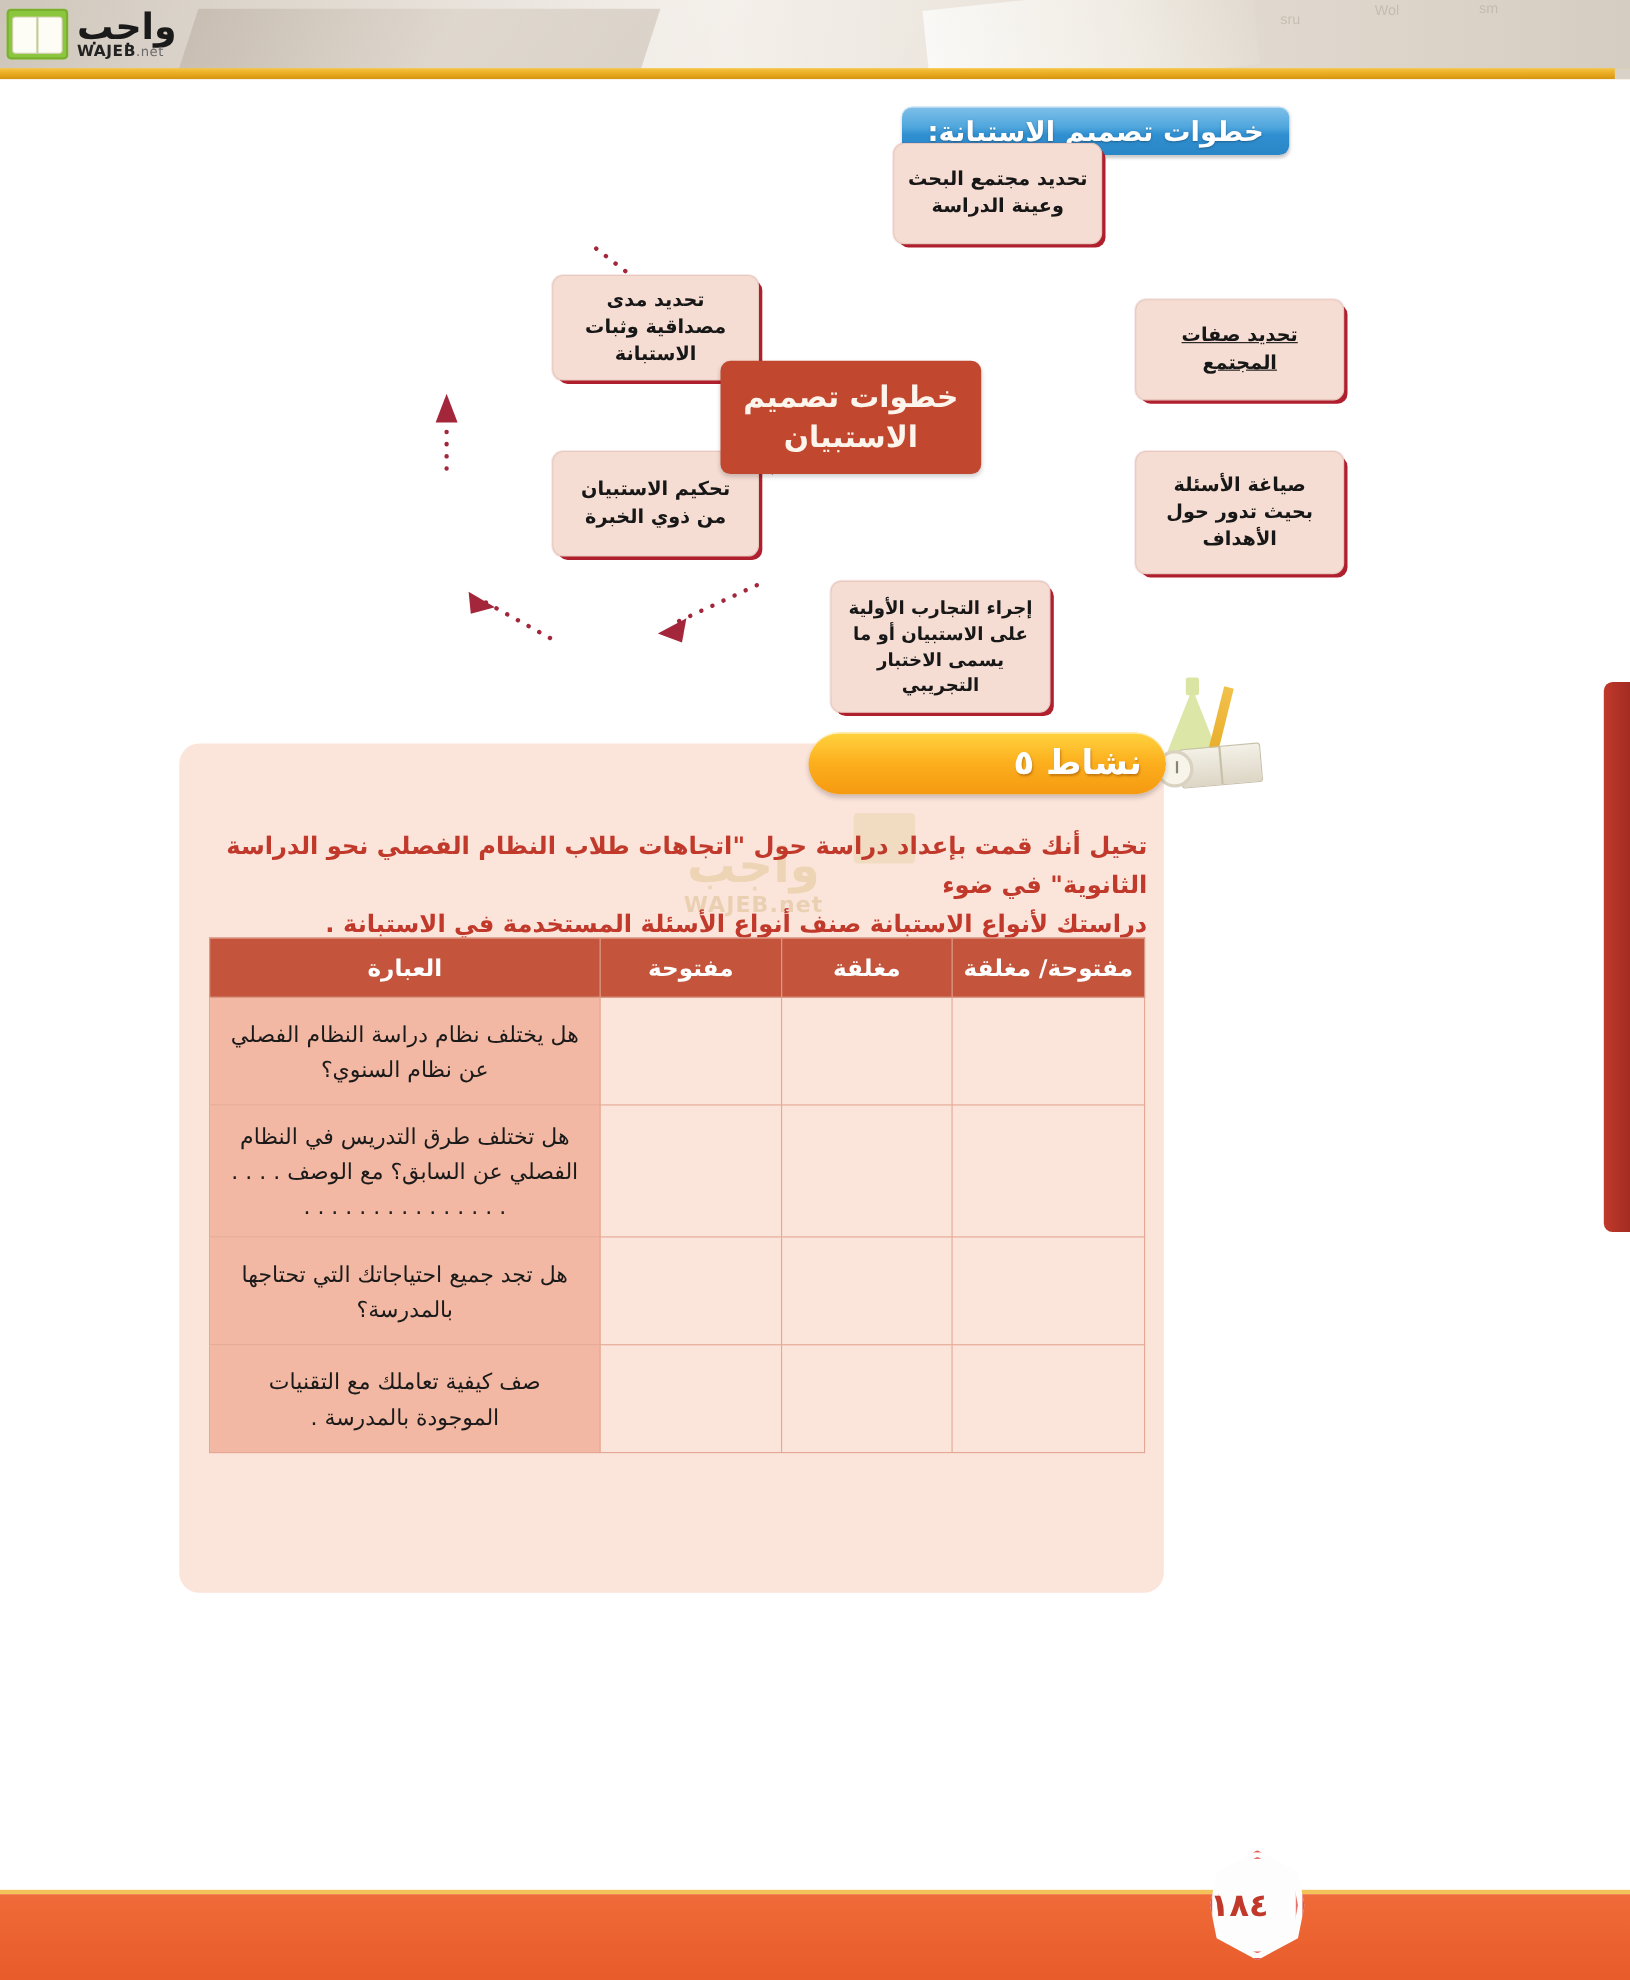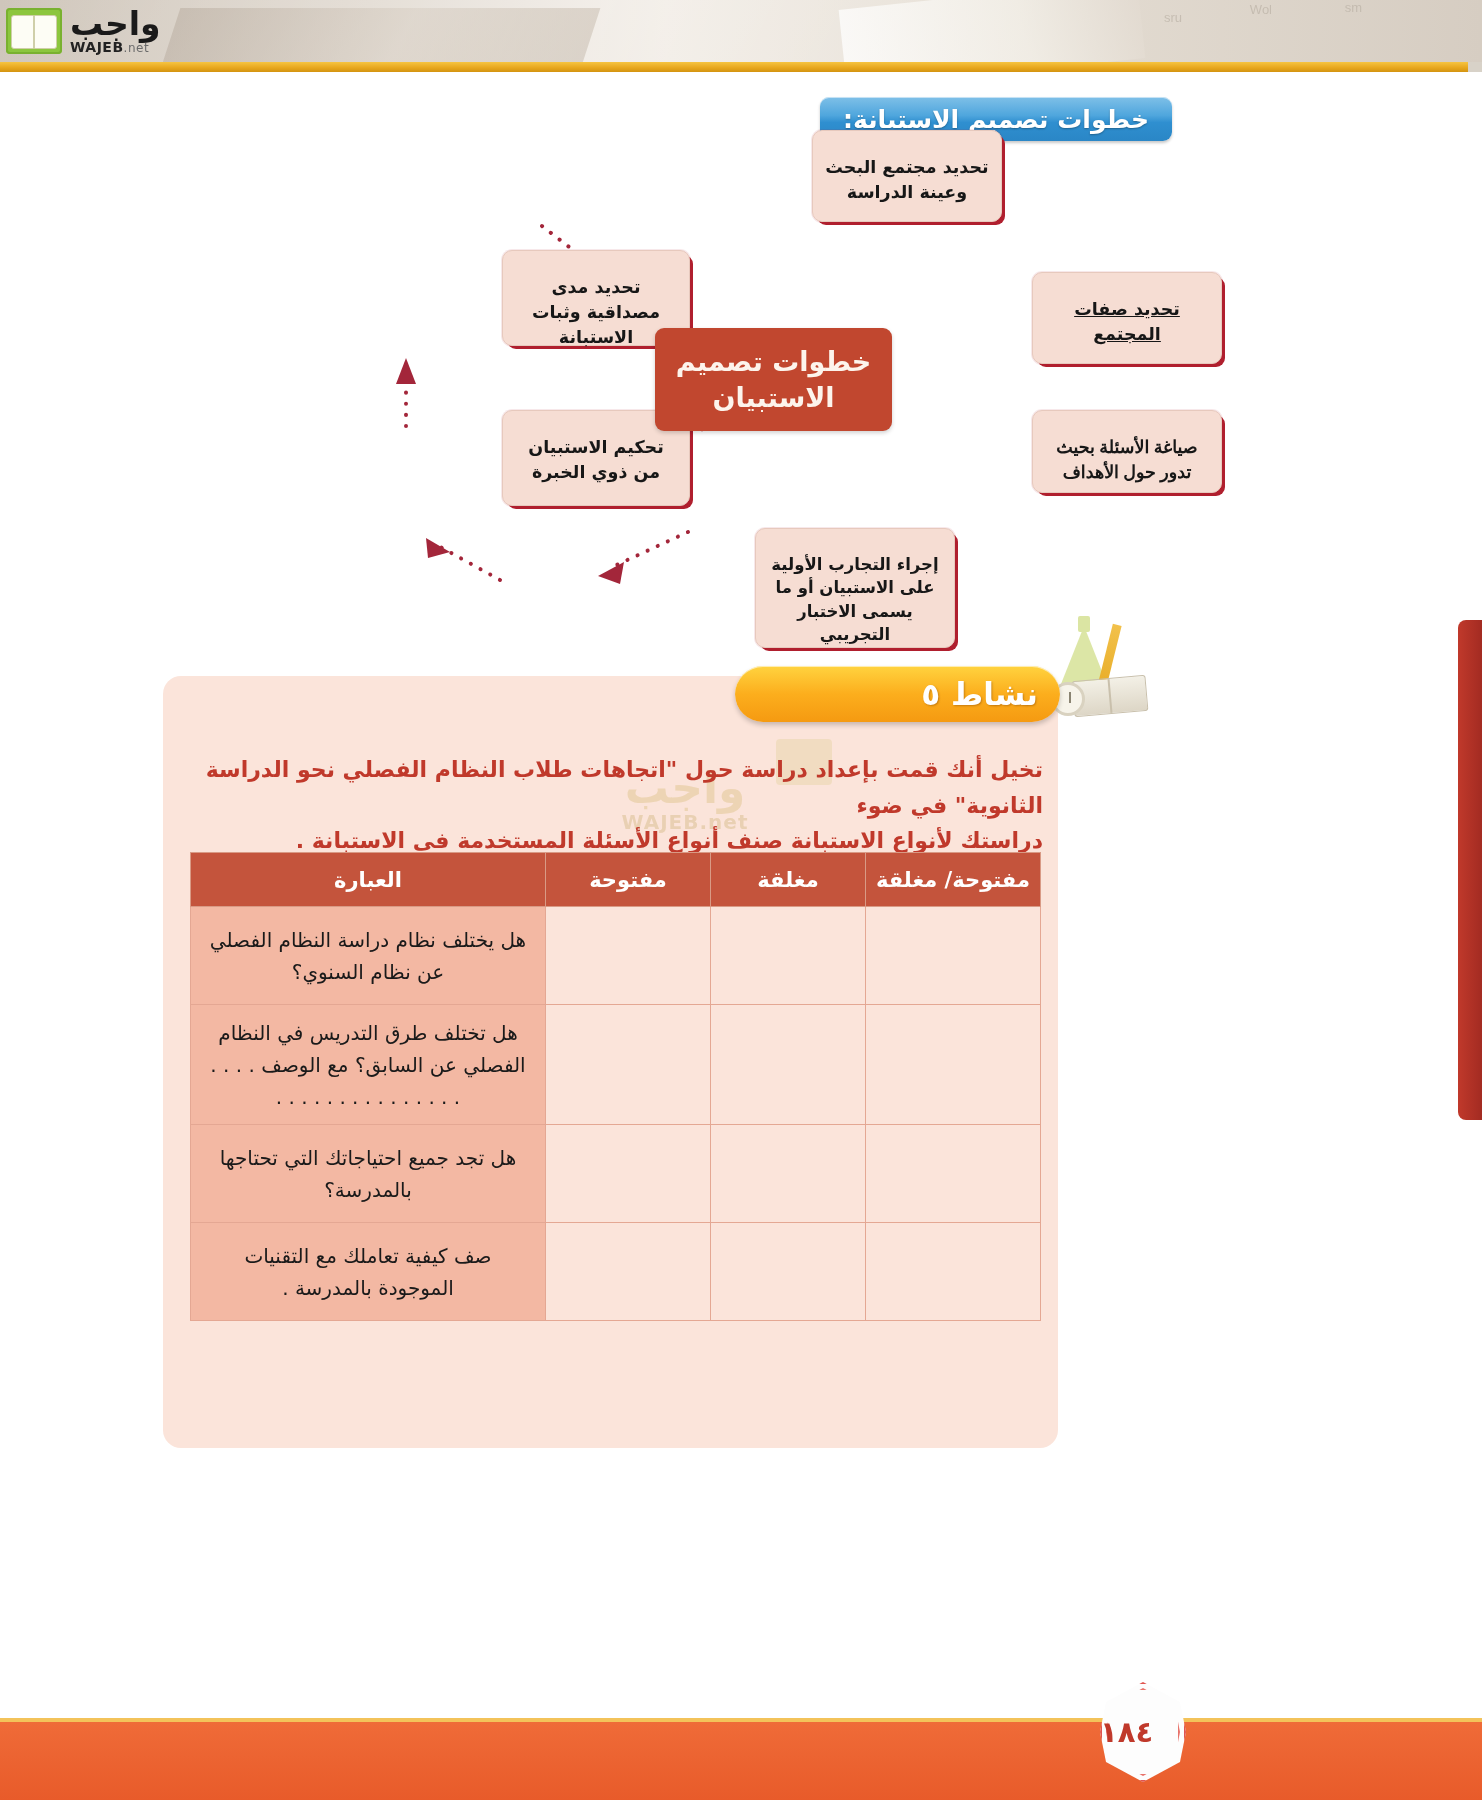--- a/index.html
+++ b/index.html
@@ -152,31 +152,32 @@
   }
   .flow-svg { position: absolute; inset: 0; }
 
   .node {
     position: absolute;
     background: #f6ddd3;
     border: 1.5px solid #e7c9bd;
     border-radius: 10px;
     box-shadow: 4px 4px 0 -1px #b01f2e, 0 0 0 1px rgba(176,31,46,.10);
     display: flex;
+    align-items: center;
     justify-content: center;
     text-align: center;
     color: #171717;
     font-size: 17.5px;
     line-height: 1.42;
     font-weight: 600;
-    padding: 24px 10px;
+    padding: 8px 10px;
   }
   .node.n-top    { right: 8px;   top: 0;    width: 190px; height: 92px; }
   .node.n-right1 { right: -212px;top: 142px;width: 190px; height: 92px; text-decoration: underline; }
-  .node.n-right2 { right: -212px;top: 280px;width: 190px; height: 83px; font-family: Liberation Serif, serif; }
+  .node.n-right2 { right: -212px;top: 280px;width: 190px; height: 112px; }
   .node.n-bottom { right: 55px;  top: 398px;width: 200px; height: 120px; font-size: 16.5px; }
   .node.n-left1  { right: 320px; top: 280px;width: 188px; height: 96px; }
   .node.n-left2  { right: 320px; top: 120px;width: 188px; height: 96px; }
 
   .node-center {
     position: absolute;
     right: 118px;
     top: 198px;
     width: 237px;
     height: 103px;

